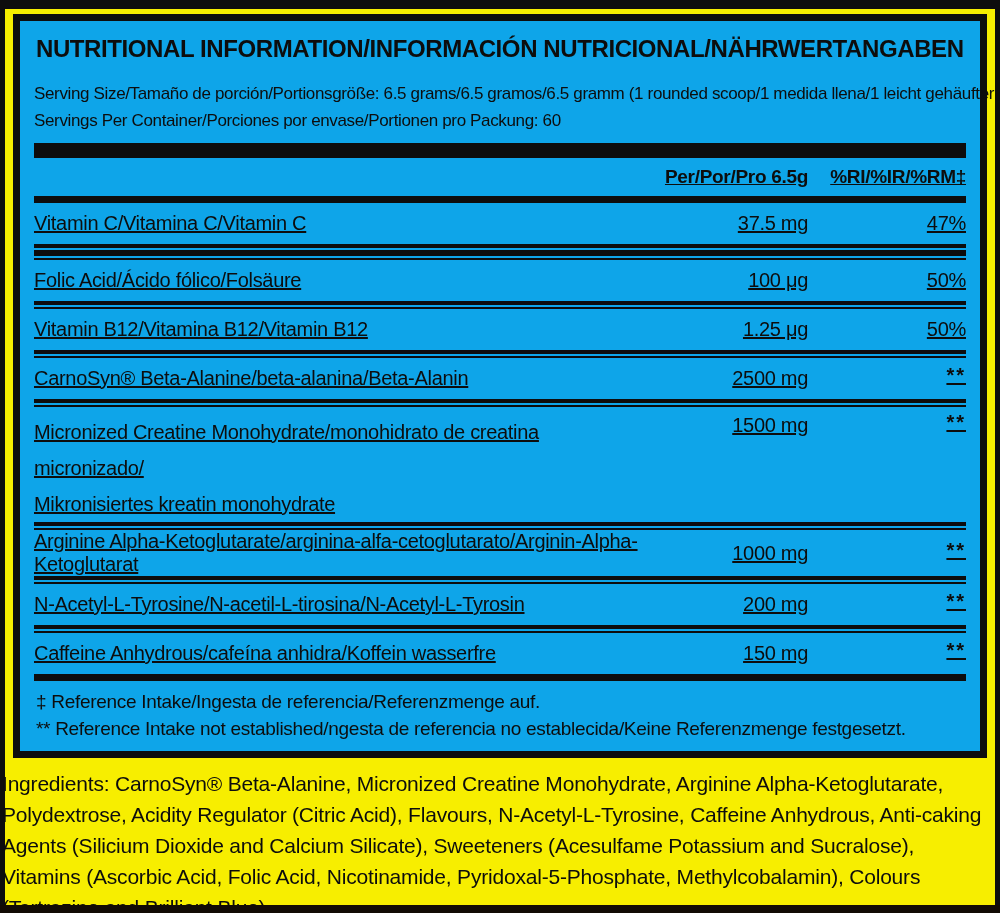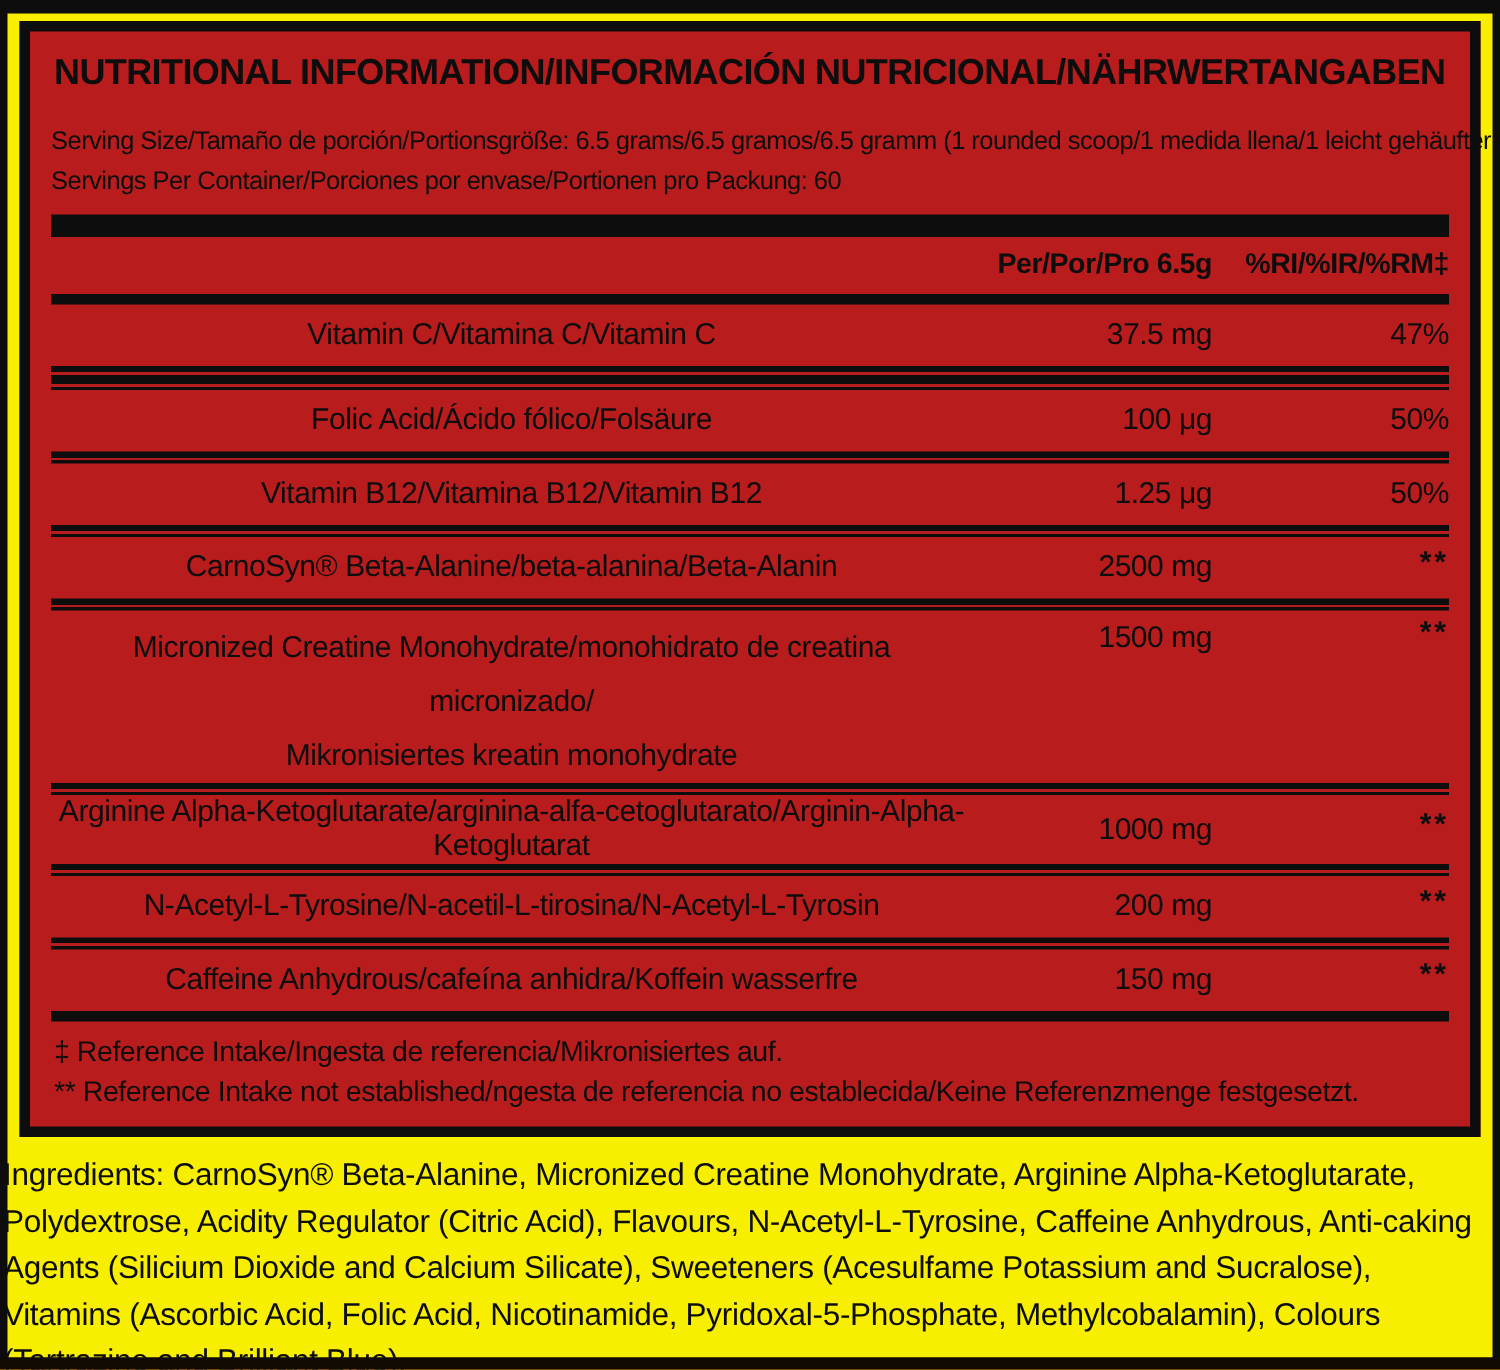--- a/index.html
+++ b/index.html
@@ -18,58 +18,59 @@
     border-bottom: 8px solid #0d0d0d;
     border-left: 5px solid #0d0d0d;
     border-right: 5px solid #0d0d0d;
     pointer-events: none;
   }
   
   .frame {
     position: absolute;
     left: 13px; right: 13px; top: 14px;
     border: 7px solid #0d0d0d;
-    background: #b91c1c;
+    background: #0ea5e9;
     padding: 8px 14px 0 14px;
   }
   .title {
     font-size: 24px;
     font-weight: bold;
     letter-spacing: -0.4px;
     margin: 6px 0 0 2px;
     white-space: nowrap;
   }
   .serving {
     font-size: 17px;
     letter-spacing: -0.35px;
     line-height: 27px;
     white-space: nowrap;
   }
   .serving.first { margin-top: 17px; }
   .thick-bar { height: 15px; background: #0d0d0d; margin-top: 9px; }
   .grid {
     display: grid;
     grid-template-columns: 1fr 150px 158px;
+    text-decoration: underline;
   }
   .hdr-row {
     height: 38px;
     align-items: center;
     font-weight: bold;
     font-size: 19px;
     letter-spacing: -0.3px;
   }
   .hdr-sep { height: 7px; background: #0d0d0d; }
   .cell.amt, .c-amt, .cell.rdi, .c-rdi { text-align: right; }
   .row {
     min-height: 41px;
     align-items: center;
     font-size: 20px;
     letter-spacing: -0.3px;
   }
-  .row .name { white-space: pre-line; padding-right: 10px; text-align: center; }
+  .row .name { white-space: pre-line; padding-right: 10px; }
   .row.tall { align-items: start; }
   .row.tall .cell { padding-top: 7px; }
   .row.tall .name { line-height: 36px; min-height: 76px; }
   .sep {
     height: 8px;
     background: linear-gradient(#0d0d0d 0 50%, rgba(0,0,0,0) 50% 72%, #0d0d0d 72% 100%);
   }
   .rdi.stars { font-weight: bold; letter-spacing: 2px; position: relative; top: -3px; }
   .bottom-line { height: 7px; background: #0d0d0d; }
   .footnotes {
@@ -162,21 +163,21 @@
 
   <div class="grid row">
     <div class="cell name">Caffeine Anhydrous/cafeína anhidra/Koffein wasserfre</div>
     <div class="cell amt">150 mg</div>
     <div class="cell rdi stars">**</div>
   </div>
 
 </div>
   <div class="bottom-line"></div>
   <div class="footnotes">
-    <div class="fn">‡ Reference Intake/Ingesta de referencia/Mikronisiertes auf.</div>
+    <div class="fn">‡ Reference Intake/Ingesta de referencia/Referenzmenge auf.</div>
     <div class="fn">** Reference Intake not established/ngesta de referencia no establecida/Keine Referenzmenge festgesetzt.</div>
   </div>
 </div>
 
 <div class="ingredients">
   <span class="ing-label">Ingredients:</span><span> CarnoSyn® Beta-Alanine, Micronized Creatine Monohydrate, Arginine Alpha-Ketoglutarate, Polydextrose, Acidity Regulator (Citric Acid), Flavours, N-Acetyl-L-Tyrosine, Caffeine Anhydrous, Anti-caking Agents (Silicium Dioxide and Calcium Silicate), Sweeteners (Acesulfame Potassium and Sucralose), Vitamins (Ascorbic Acid, Folic Acid, Nicotinamide, Pyridoxal-5-Phosphate, Methylcobalamin), Colours (Tartrazine and Brilliant Blue).</span>
 </div>
 
 <div class="bottom-bar"></div>
 

